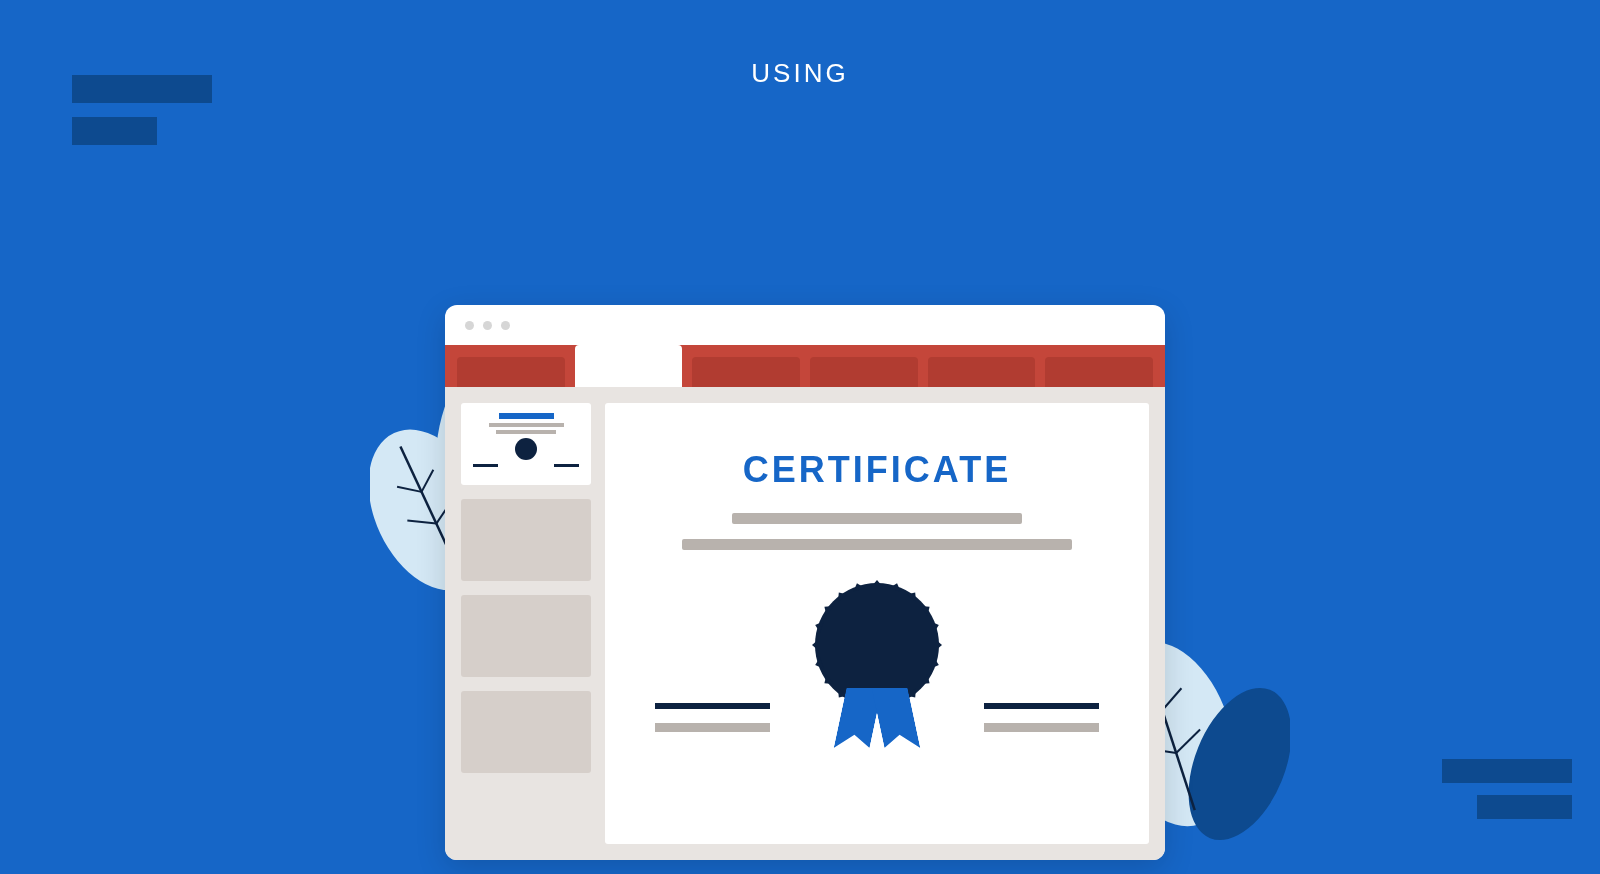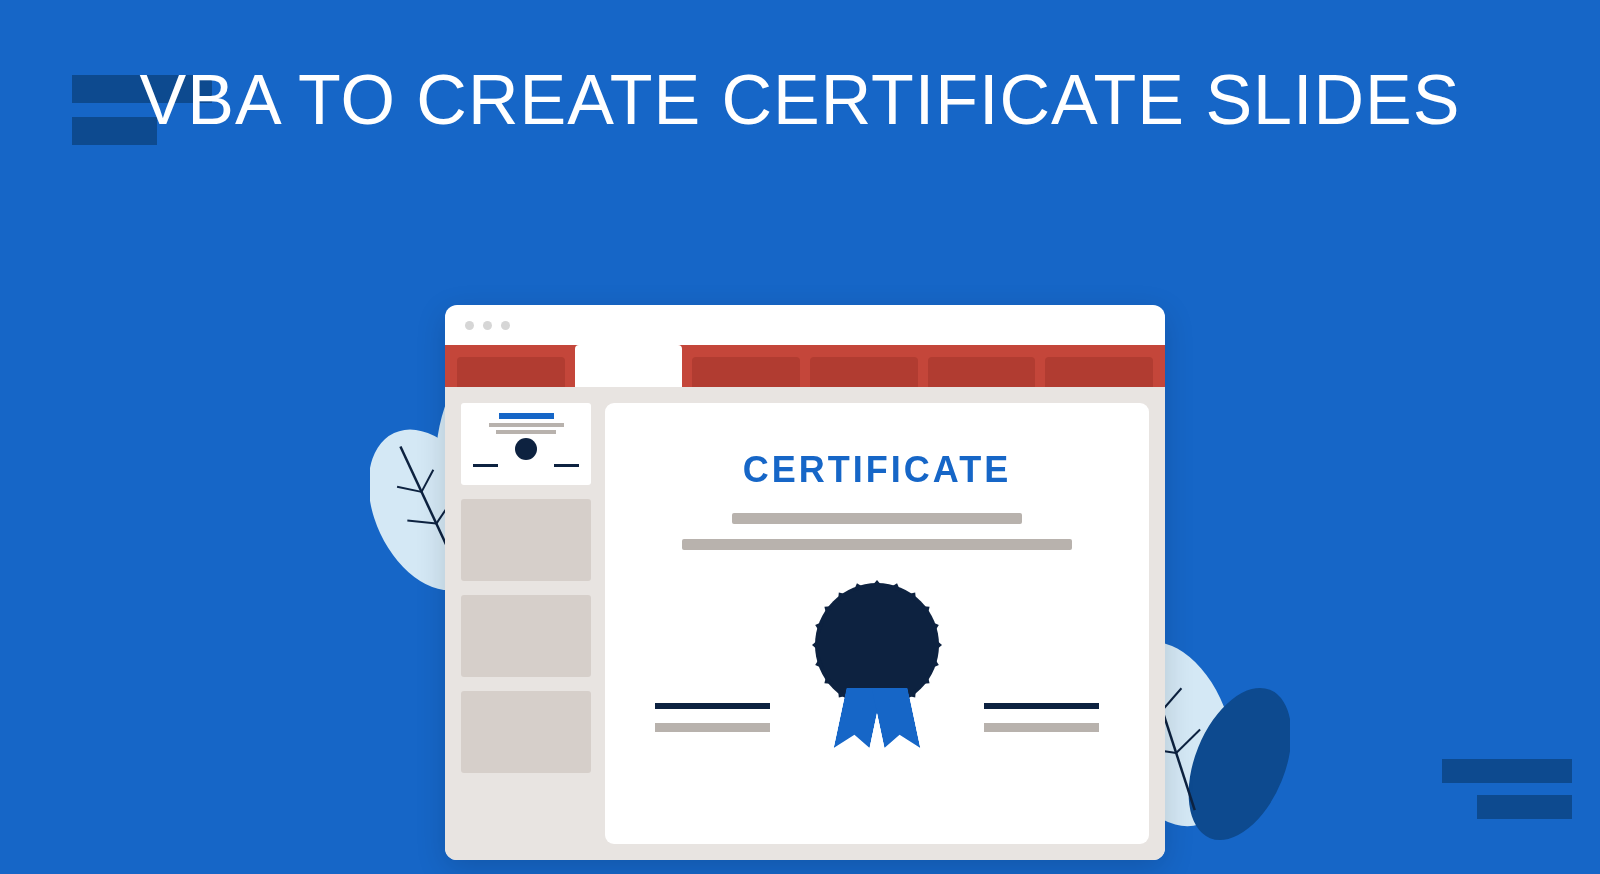--- a/index.html
+++ b/index.html
@@ -43,21 +43,21 @@
     .body-area { height: calc(100% - 82px); background: #e8e4e1; display: flex; padding: 16px; gap: 14px; }
     .sidebar { width: 130px; display: flex; flex-direction: column; gap: 14px; }
     .thumb { width: 100%; height: 82px; background: #d6cfca; border-radius: 3px; }
     .thumb.active { background: white; position: relative; padding: 10px; }
     .thumb-title { width: 55px; height: 6px; background: #1666c7; margin: 0 auto 4px; }
     .thumb-line { width: 75px; height: 4px; background: #b8b2ad; margin: 0 auto 3px; }
     .thumb-seal { width: 22px; height: 22px; background: #0d2240; border-radius: 50%; margin: 4px auto 0; position: relative; }
     .thumb-sig { width: 25px; height: 3px; background: #0d2240; position: absolute; }
     .thumb-sig-l { left: 12px; bottom: 18px; }
     .thumb-sig-r { right: 12px; bottom: 18px; }
-    .main-slide { flex: 1; background: white; border-radius: 9px; display: flex; flex-direction: column; align-items: center; padding: 46px 50px 30px; position: relative; }
+    .main-slide { flex: 1; background: white; border-radius: 3px; display: flex; flex-direction: column; align-items: center; padding: 46px 50px 30px; position: relative; }
     .cert-title { color: #1666c7; font-size: 36px; font-weight: 700; letter-spacing: 3px; }
     .cert-line { background: #b8b2ad; height: 11px; border-radius: 2px; }
     .cert-l1 { width: 290px; margin-top: 22px; }
     .cert-l2 { width: 390px; margin-top: 15px; }
     .seal-wrap { margin-top: 30px; position: relative; }
     .seal { width: 130px; height: 130px; position: relative; }
     .seal-burst { position: absolute; inset: 0; }
     .ribbon-tail { position: absolute; width: 36px; height: 60px; background: #1666c7; }
     .ribbon-l { left: 28px; top: 108px; transform: skewX(-12deg); clip-path: polygon(0 0, 100% 0, 100% 100%, 50% 78%, 0 100%); }
     .ribbon-r { right: 28px; top: 108px; transform: skewX(12deg); clip-path: polygon(0 0, 100% 0, 100% 100%, 50% 78%, 0 100%); }
@@ -100,21 +100,21 @@
   <ellipse cx="70" cy="130" rx="60" ry="95" fill="#d4e8f5" transform="rotate(-18 70 130)"></ellipse>
   <ellipse cx="140" cy="160" rx="45" ry="80" fill="#0d4a8f" transform="rotate(22 140 160)"></ellipse>
   <line x1="70" y1="50" x2="70" y2="210" stroke="#0d2240" stroke-width="2.5" transform="rotate(-18 70 130)"></line>
   <line x1="45" y1="90" x2="70" y2="105" stroke="#0d2240" stroke-width="2" transform="rotate(-18 70 130)"></line>
   <line x1="95" y1="90" x2="70" y2="105" stroke="#0d2240" stroke-width="2" transform="rotate(-18 70 130)"></line>
   <line x1="40" y1="135" x2="70" y2="150" stroke="#0d2240" stroke-width="2" transform="rotate(-18 70 130)"></line>
   <line x1="100" y1="135" x2="70" y2="150" stroke="#0d2240" stroke-width="2" transform="rotate(-18 70 130)"></line>
 </svg>
 
 <div class="heading">
-  <div class="h-big">VBA TO CREATE CERTIFICATE SLIDES</div>
+  <div class="h-small">USING</div>
 </div>
 
 <div class="window">
   <div class="titlebar">
     <div class="dot"></div>
     <div class="dot"></div>
     <div class="dot"></div>
   </div>
   <div class="ribbon">
     <div class="tab"></div>

